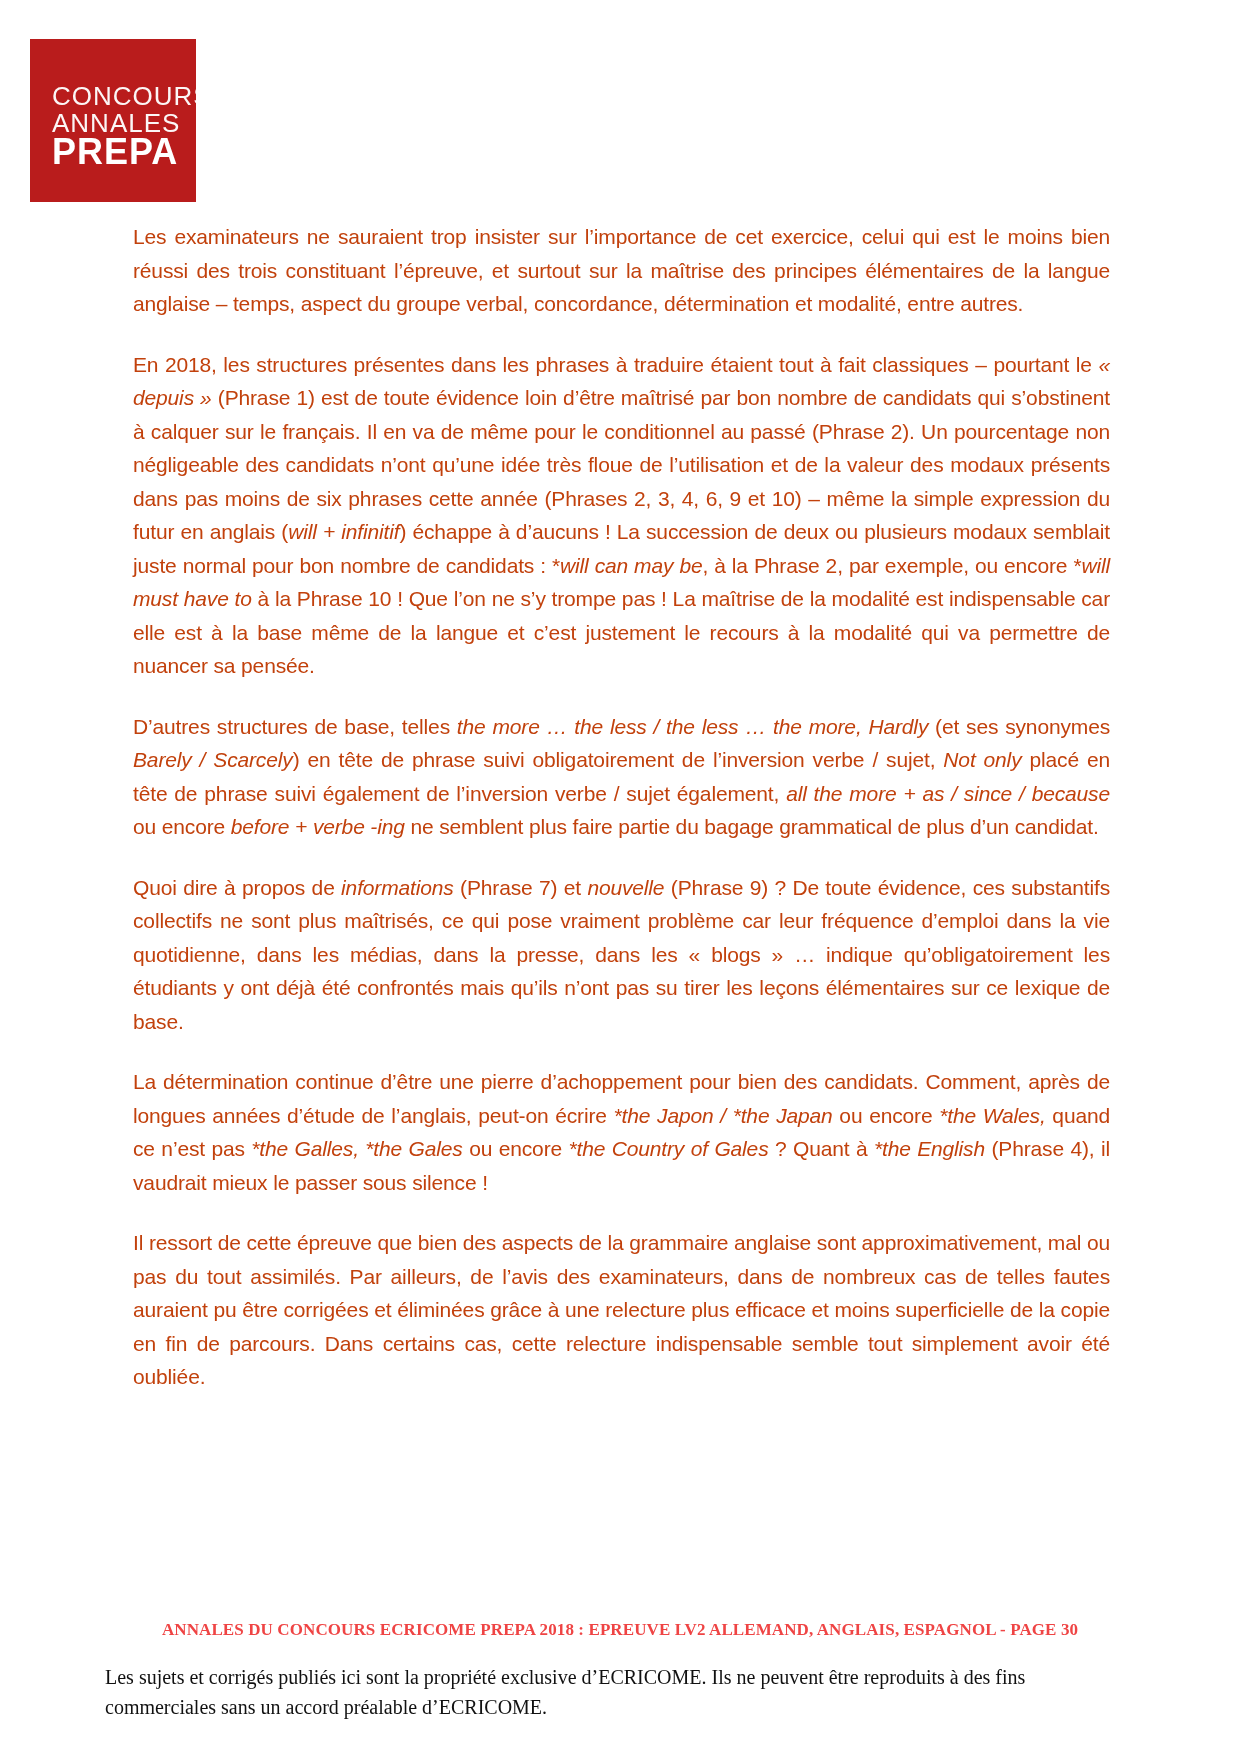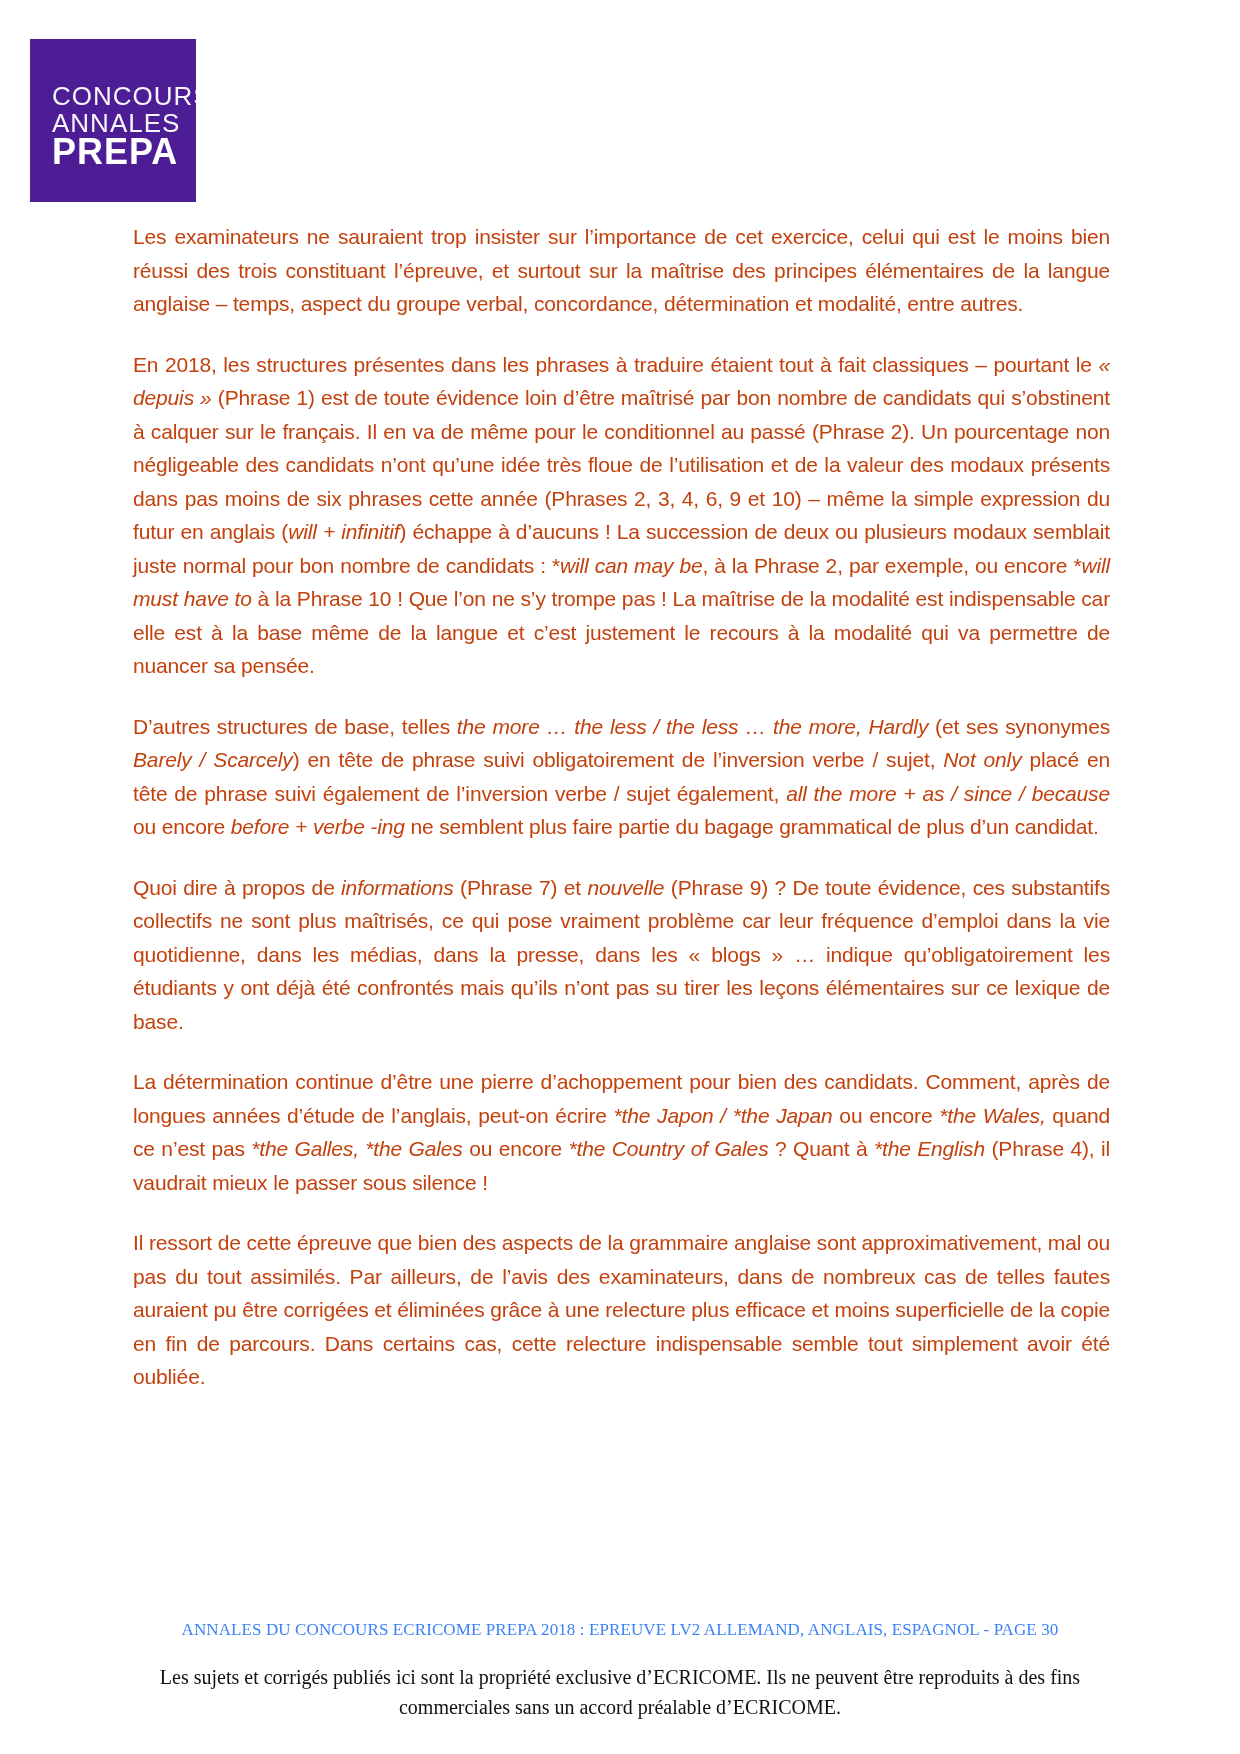--- a/index.html
+++ b/index.html
@@ -54,45 +54,44 @@
   }
   .body-text p em { font-style: italic; }
   
   .footer-title {
     position: absolute;
     top: 1620px;
     left: 0;
     width: 100%;
     text-align: center;
     font-family: "Liberation Serif", "DejaVu Serif", serif;
-    font-weight: 400;
+    font-weight: 700;
     font-size: 17px;
     letter-spacing: 0.1px;
-    color: #3b82f6;
+    color: #ef4444;
   }
   .footer-legal {
     position: absolute;
     top: 1662px;
     left: 50%;
     transform: translateX(-50%);
     width: 1030px;
-    text-align: center;
     font-family: "Liberation Serif", "DejaVu Serif", serif;
     font-weight: 400;
     font-size: 20px;
     line-height: 30px;
     color: #111111;
   }
 </style>
 </head>
 <body>
 
 <div class="page">
 
-  <div class="logo" style="background: #4c1d95;">
+  <div class="logo" style="background: #b91c1c;">
     <div class="logo-line">CONCOURS</div>
     <div class="logo-line">ANNALES</div>
     <div class="logo-line bold">PREPA</div>
   </div>
 
   <main class="body-text">
     <p><span>Les examinateurs ne sauraient trop insister sur l’importance de cet exercice, celui qui est le moins bien réussi des trois constituant l’épreuve, et surtout sur la maîtrise des principes élémentaires de la langue anglaise – temps, aspect du groupe verbal, concordance, détermination et modalité, entre autres.</span></p>
     <p><span>En 2018, les structures présentes dans les phrases à traduire étaient tout à fait classiques – pourtant le </span><em>« depuis »</em><span> (Phrase 1) est de toute évidence loin d’être maîtrisé par bon nombre de candidats qui s’obstinent à calquer sur le français. Il en va de même pour le conditionnel au passé (Phrase 2). Un pourcentage non négligeable des candidats n’ont qu’une idée très floue de l’utilisation et de la valeur des modaux présents dans pas moins de six phrases cette année (Phrases 2, 3, 4, 6, 9 et 10) – même la simple expression du futur en anglais (</span><em>will + infinitif</em><span>) échappe à d’aucuns ! La succession de deux ou plusieurs modaux semblait juste normal pour bon nombre de candidats : *</span><em>will can may be</em><span>, à la Phrase 2, par exemple, ou encore *</span><em>will must have to</em><span> à la Phrase 10 ! Que l’on ne s’y trompe pas ! La maîtrise de la modalité est indispensable car elle est à la base même de la langue et c’est justement le recours à la modalité qui va permettre de nuancer sa pensée.</span></p>
     <p><span>D’autres structures de base, telles </span><em>the more … the less / the less … the more, Hardly</em><span> (et ses synonymes </span><em>Barely / Scarcely</em><span>) en tête de phrase suivi obligatoirement de l’inversion verbe / sujet, </span><em>Not only</em><span> placé en tête de phrase suivi également de l’inversion verbe / sujet également, </span><em>all the more + as / since / because</em><span> ou encore </span><em>before + verbe -ing</em><span> ne semblent plus faire partie du bagage grammatical de plus d’un candidat.</span></p>
     <p><span>Quoi dire à propos de </span><em>informations</em><span> (Phrase 7) et </span><em>nouvelle</em><span> (Phrase 9) ? De toute évidence, ces substantifs collectifs ne sont plus maîtrisés, ce qui pose vraiment problème car leur fréquence d’emploi dans la vie quotidienne, dans les médias, dans la presse, dans les « blogs » … indique qu’obligatoirement les étudiants y ont déjà été confrontés mais qu’ils n’ont pas su tirer les leçons élémentaires sur ce lexique de base.</span></p>

